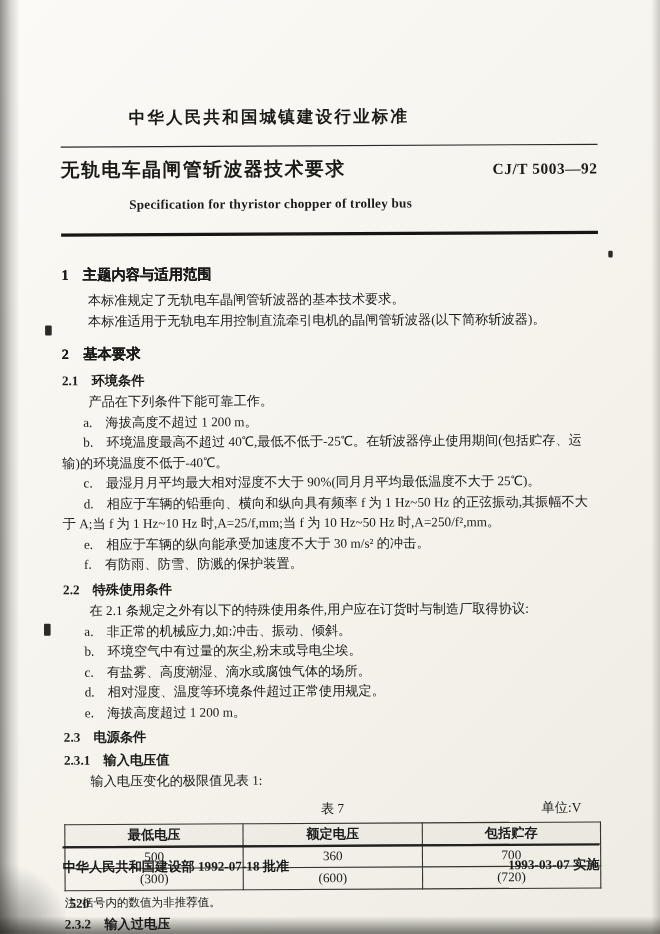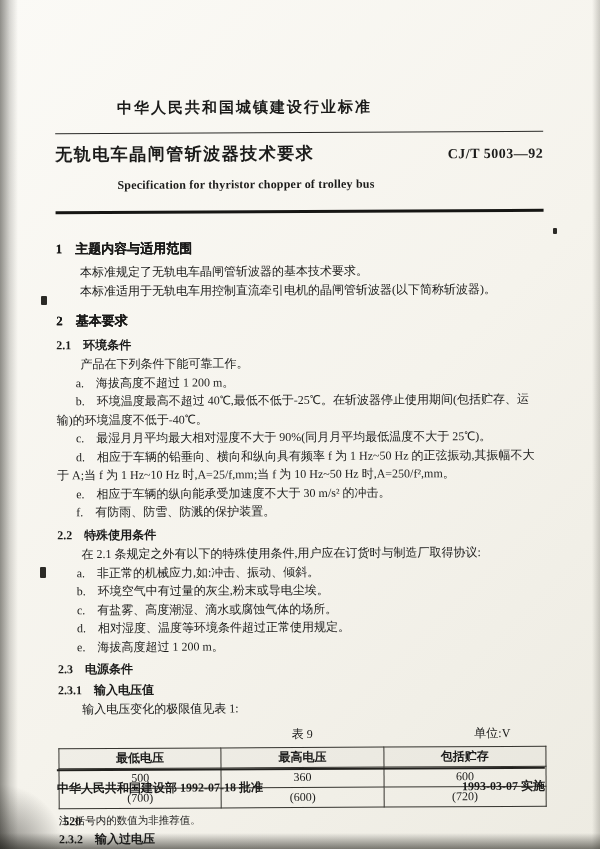--- a/index.html
+++ b/index.html
@@ -39,21 +39,21 @@
   .body-blocks{margin-top:26px;}
   .blk{margin:0;}
   .blk.h1{font-weight:bold;font-size:13px;margin:12px 0 5px;text-shadow:0 0 .6px #000;}
   .blk.h2{font-weight:bold;margin:4px 0 1px;}
   .blk.h3{font-weight:bold;margin:2px 0 1px;}
   .blk.p{text-indent:2em;}
   .blk.li{text-indent:1.6em;}
 
   
   .tcap-row{position:relative;text-align:center;margin-top:7px;line-height:18px;}
-  .tunit{position:absolute;right:36px;top:0;}
+  .tunit{position:absolute;right:18px;top:0;}
   table.vtab{width:100%;border-collapse:collapse;margin-top:4px;}
   table.vtab th,table.vtab td{border:1px solid #35342f;text-align:center;
     height:19px;font-size:12px;padding:0;}
   table.vtab th{font-weight:bold;background:rgba(0,0,0,.02);margin-left:48px;}
   .note{font-size:10.5px;margin-top:4px;line-height:15px;}
 
   
   .footer{position:absolute;left:57px;width:488px;top:768px;transform:rotate(-.3deg);}
   .footer-rule{border-top:2px solid #22211e;margin-bottom:9px;}
   .footer-row{display:flex;justify-content:space-between;font-weight:bold;font-size:12px;}
@@ -102,40 +102,40 @@
       <p class="blk li">a.　非正常的机械应力,如:冲击、振动、倾斜。</p>
       <p class="blk li">b.　环境空气中有过量的灰尘,粉末或导电尘埃。</p>
       <p class="blk li">c.　有盐雾、高度潮湿、滴水或腐蚀气体的场所。</p>
       <p class="blk li">d.　相对湿度、温度等环境条件超过正常使用规定。</p>
       <p class="blk li">e.　海拔高度超过 1 200 m。</p>
       <div class="blk h2">2.3　电源条件</div>
       <div class="blk h3">2.3.1　输入电压值</div>
       <p class="blk p">输入电压变化的极限值见表 1:</p>
 
       <div class="tcap-row">
-        <span class="tcap">表 9</span>
+        <span class="tcap">表 7</span>
         <span class="tunit">单位:V</span>
       </div>
 
       <table class="vtab">
         <thead>
           <tr>
             <th>最低电压</th>
-            <th>最高电压</th>
+            <th>额定电压</th>
             <th>包括贮存</th>
           </tr>
         </thead>
         <tbody>
           <tr>
             <td>500</td>
             <td>360</td>
-            <td>600</td>
+            <td>700</td>
           </tr>
           <tr>
-            <td>(700)</td>
+            <td>(300)</td>
             <td>(600)</td>
             <td>(720)</td>
           </tr>
         </tbody>
       </table>
 
       <div class="note">注: 括号内的数值为非推荐值。</div>
 
       <div class="blk h3">2.3.2　输入过电压</div>
       <p class="blk p">外部雷电入侵或由内部操作产生的短时过电压其峰值不超过图 1 的极限值。</p>

